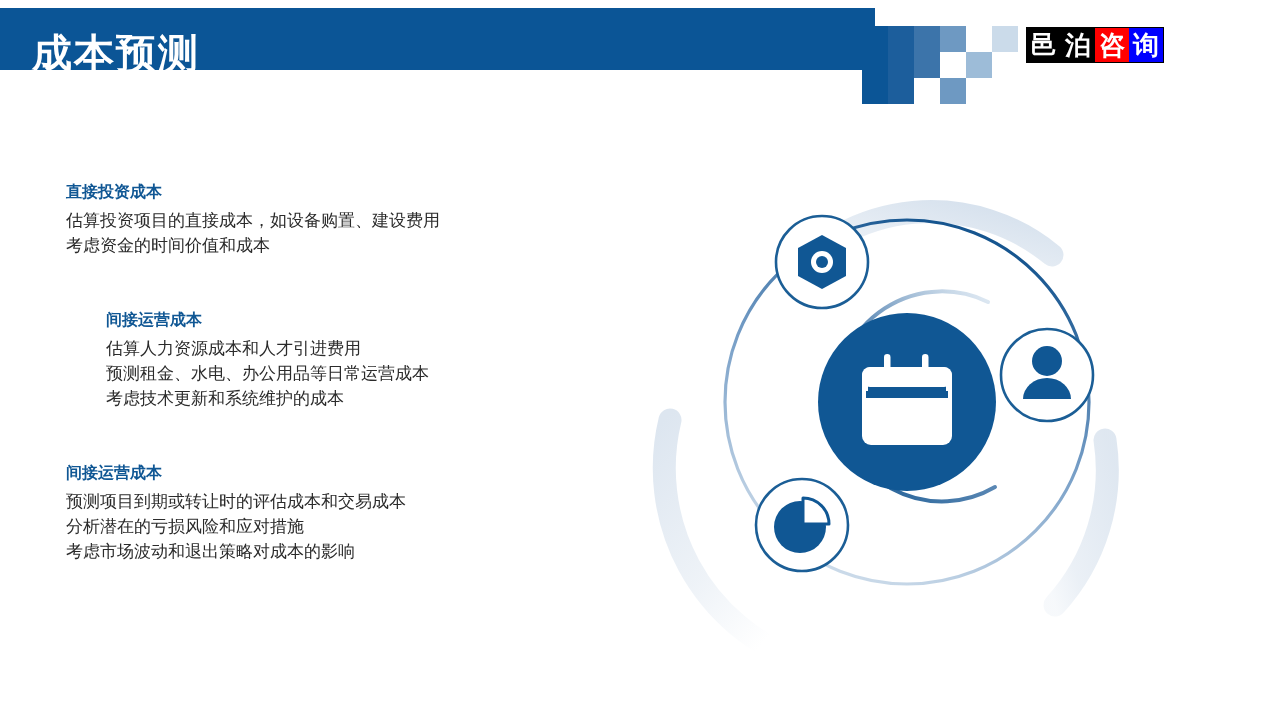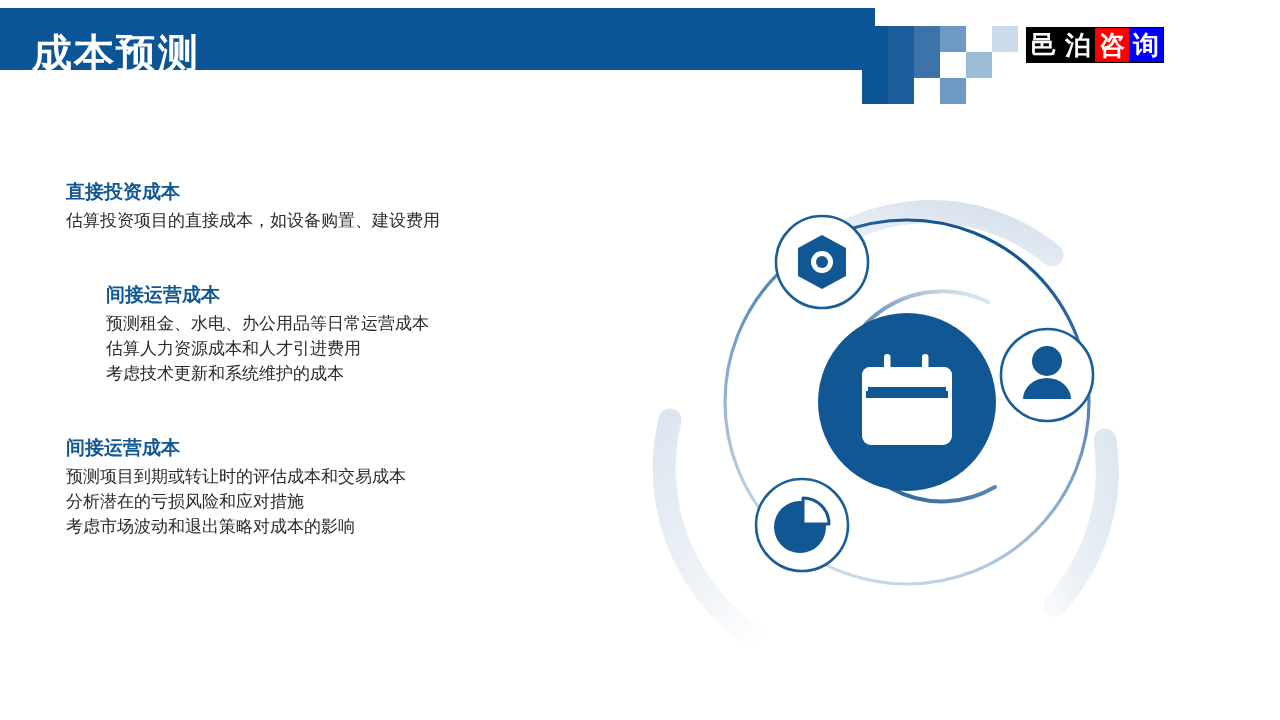--- a/index.html
+++ b/index.html
@@ -41,21 +41,21 @@
   }
   .logo .lg-black { background:#000000; }
   .logo .lg-red   { background:#FF0000; }
   .logo .lg-blue  { background:#0000FF; }
 
   
   .blocks { position:absolute; left:66px; top:178px; width:470px; }
   .block { margin-bottom:44px; }
   .block:last-child { margin-bottom:0; }
   .block-title {
-    font-size:19px; font-weight:bold; color:#105794;
+    font-size:16px; font-weight:bold; color:#105794;
     line-height:27px; margin-bottom:3px;
     font-family:"DejaVu Sans","Liberation Sans",sans-serif;
   }
   .block-line {
     font-size:17px; color:#2B2B2B; line-height:25px;
     font-family:"DejaVu Sans","Liberation Sans",sans-serif;
     white-space:nowrap;
   }
   .b1 { margin-bottom:48px; }
   .b2 { margin-bottom:48px;margin-left:40px; }
@@ -93,26 +93,27 @@
     <span class="lg-black">泊</span>
     <span class="lg-red">咨</span>
     <span class="lg-blue">询</span>
   </div>
 
   <div class="blocks">
 
     <div class="block b1">
       <div class="block-title">直接投资成本</div>
       <div class="block-line">估算投资项目的直接成本，如设备购置、建设费用</div>
+      <div class="block-line">考虑资金的时间价值和成本</div>
     </div>
 
     <div class="block b2">
       <div class="block-title">间接运营成本</div>
+      <div class="block-line">估算人力资源成本和人才引进费用</div>
       <div class="block-line">预测租金、水电、办公用品等日常运营成本</div>
-      <div class="block-line">估算人力资源成本和人才引进费用</div>
       <div class="block-line">考虑技术更新和系统维护的成本</div>
     </div>
 
     <div class="block">
       <div class="block-title">间接运营成本</div>
       <div class="block-line">预测项目到期或转让时的评估成本和交易成本</div>
       <div class="block-line">分析潜在的亏损风险和应对措施</div>
       <div class="block-line">考虑市场波动和退出策略对成本的影响</div>
     </div>
 

